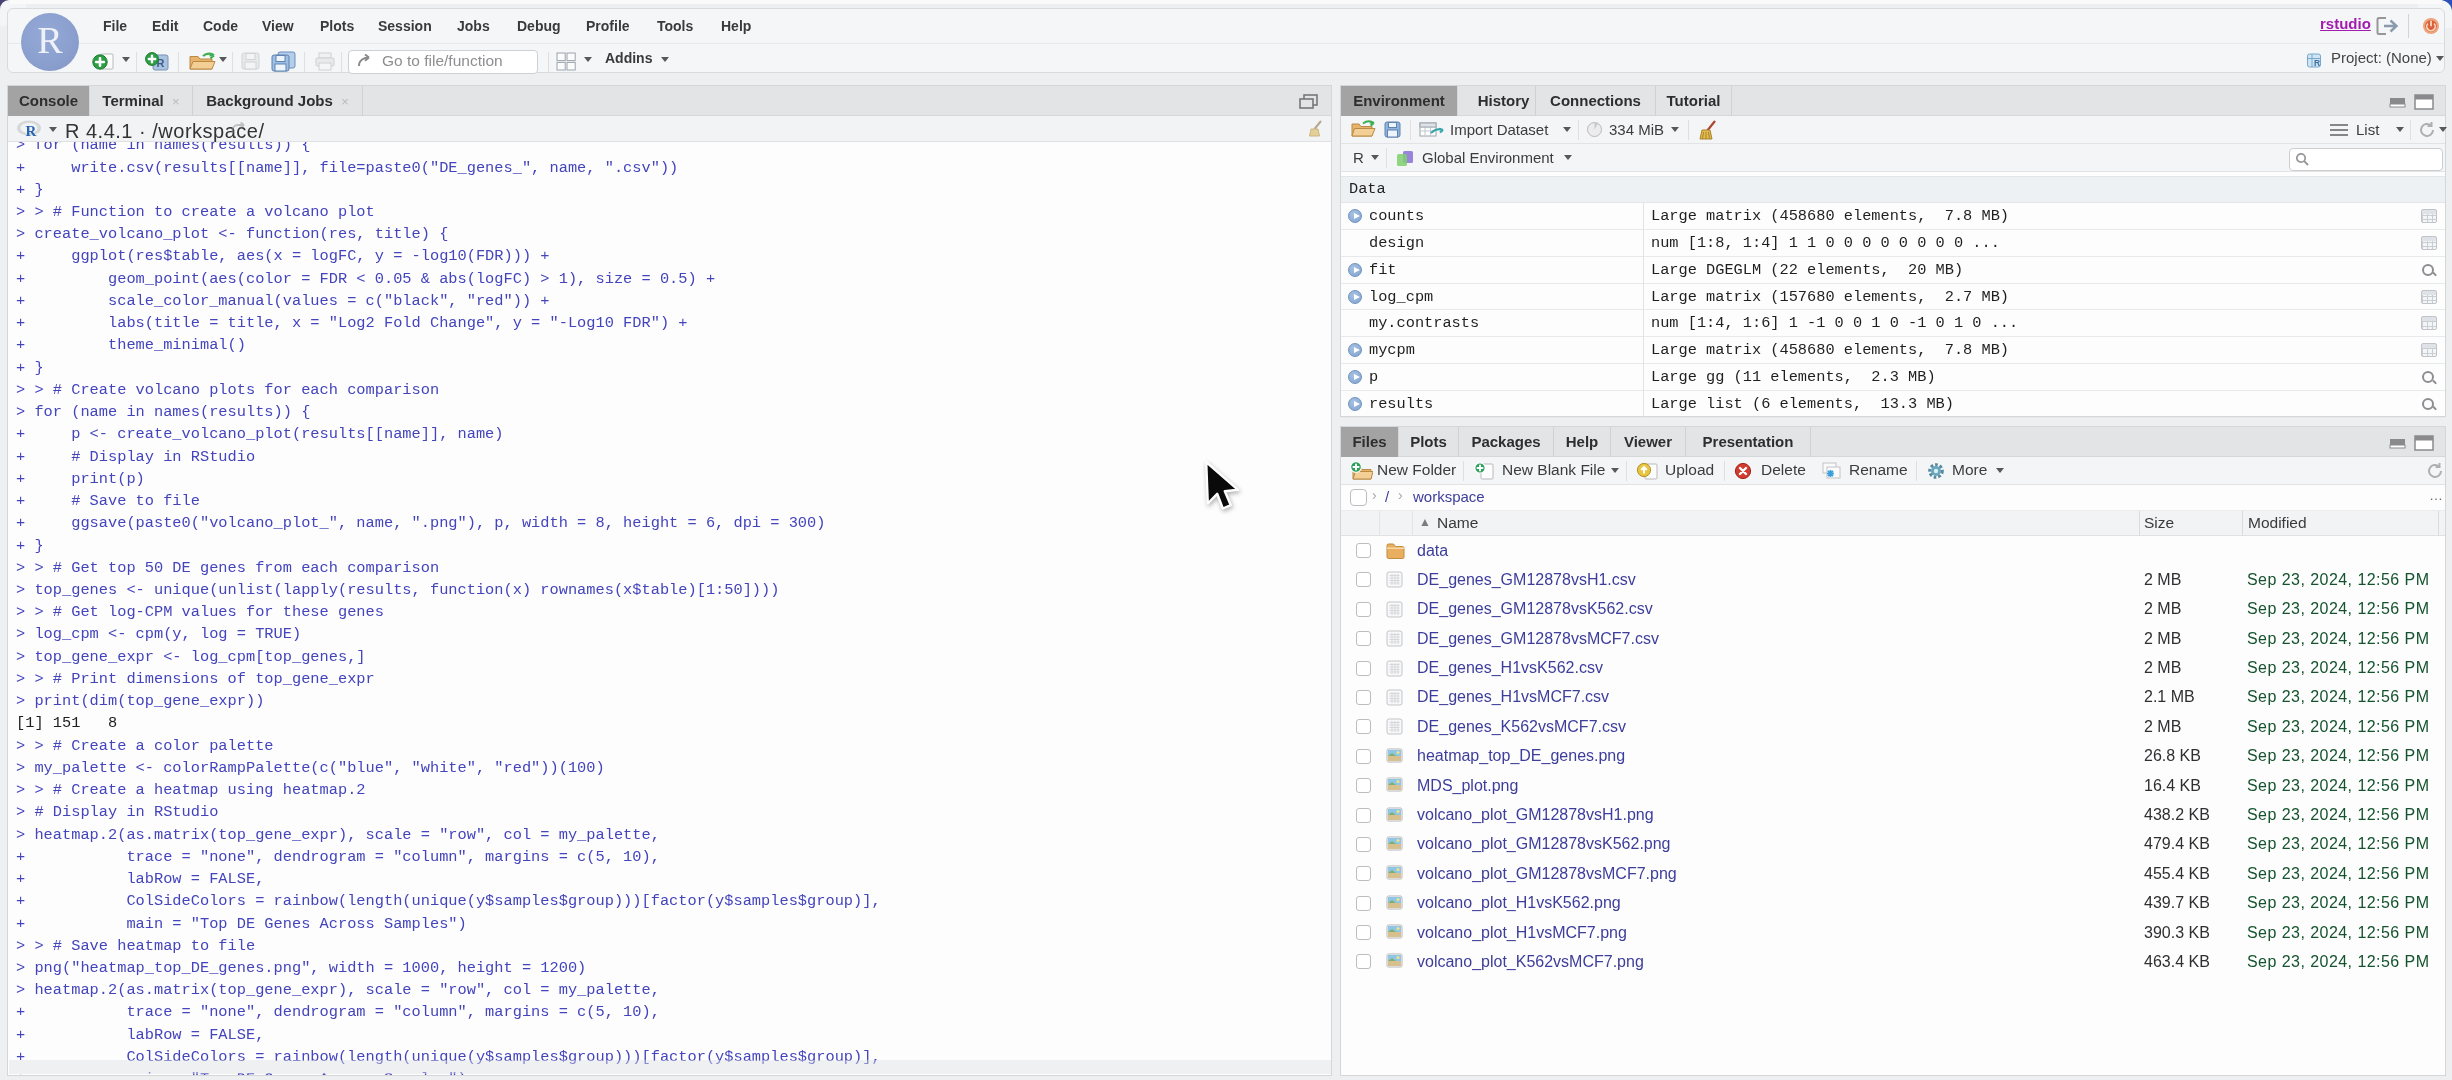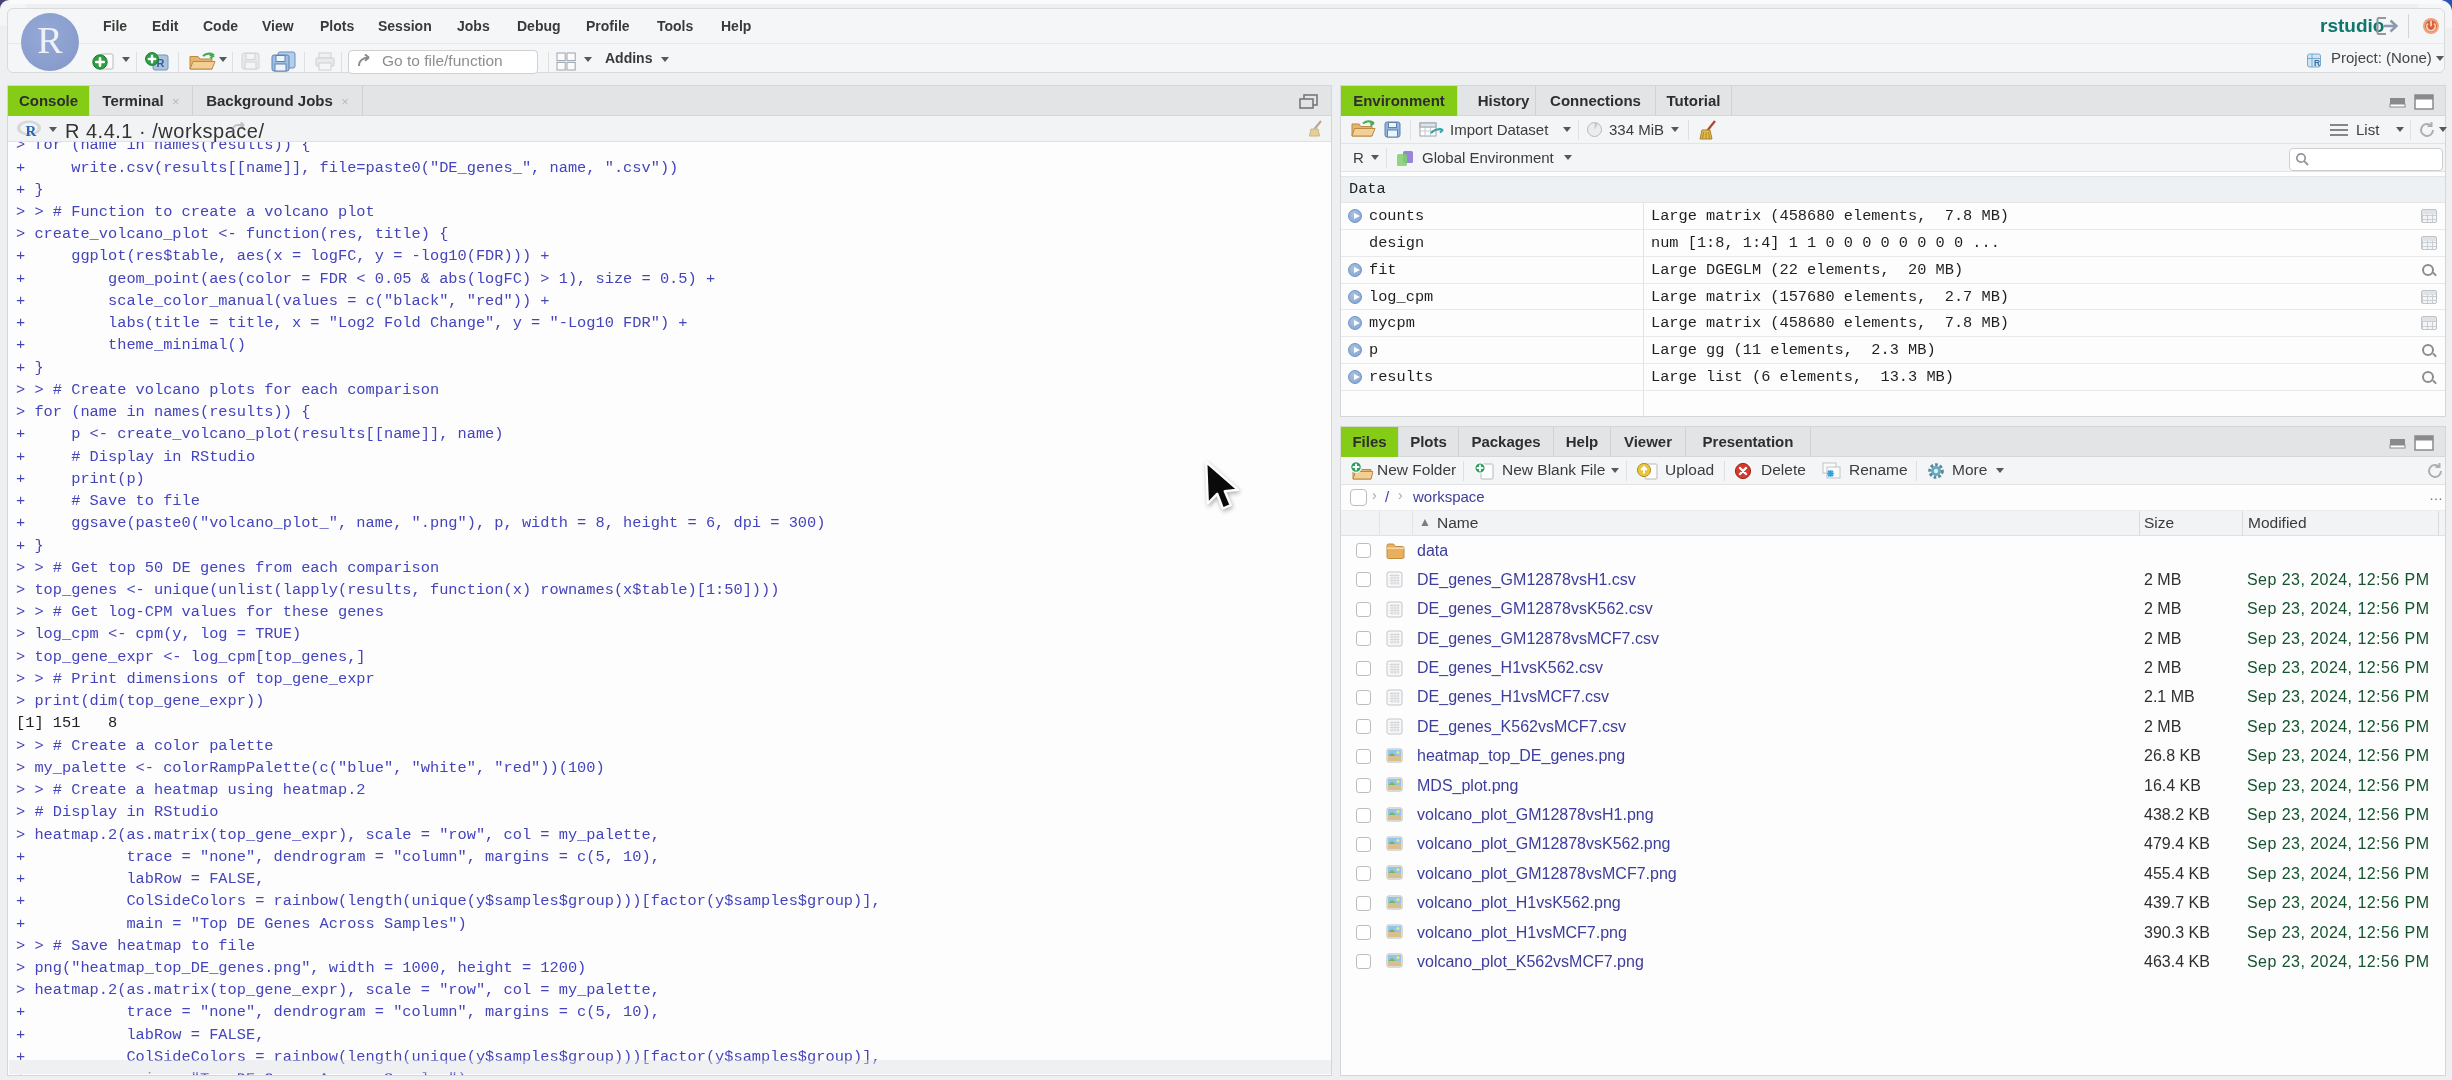--- a/index.html
+++ b/index.html
@@ -22,21 +22,21 @@
   #rlogo{position:absolute;left:21px;top:13px;width:58px;height:58px;border-radius:50%;
     background:radial-gradient(circle at 42% 38%,#94a9d6 0%,#8ca0cf 55%,#8195c6 100%);z-index:5;}
   #rlogo span{position:absolute;left:50%;top:50%;transform:translate(-50%,-54%);
     font-family:"Liberation Serif",serif;font-size:38px;color:#eef1f8;font-weight:400;}
   
   .panel{position:absolute;background:#fdfdfe;border:1px solid #d5d6d8;box-sizing:border-box;}
   .tabbar{position:absolute;left:0;top:0;width:100%;height:30px;background:#e3e4e6;
     border-bottom:1px solid #d6d7d9;box-sizing:border-box;}
   .tab{position:absolute;top:0;height:30px;line-height:30px;text-align:center;font-size:15px;
     font-weight:700;color:#2e2e2e;box-sizing:border-box;}
-  .tab.sel{background:#84cc16;border-right:1px solid #d6d7d9;border-radius:0;}
+  .tab.sel{background:#a3a3a3;border-right:1px solid #d6d7d9;border-radius:0;}
   .tab.unsel{border-right:1px solid #d0d1d3;}
   .closex{color:#b9babc;font-weight:400;font-size:13px;}
   
   #console{left:7px;top:85px;width:1325px;height:991px;}
   #conver{position:absolute;left:0;top:30px;width:100%;height:26px;background:#f2f3f5;
     border-bottom:1px solid #e0e1e3;box-sizing:border-box;}
   #concontent{position:absolute;left:0;top:56px;width:100%;height:933px;overflow:hidden;background:#fdfdfe;}
   #concontent pre{margin:0;position:absolute;left:8px;top:-7.7px;font-family:"Liberation Mono",monospace;
     font-size:15.33px;line-height:22.23px;color:#4444bd;}
   #concontent pre b{font-weight:400;color:#1e1e1e;}
@@ -163,21 +163,21 @@
         <text x="12" y="15.5" font-size="8.5" font-weight="bold" fill="#3b6e99" text-anchor="middle" font-family="Liberation Sans">R</text>
       </svg>
       <span class="abs" style="left:2323px;top:5px;font-size:15px;color:#454547;">Project: (None)</span>
       <div class="caret" style="left:2428px;top:12px"></div>
     </div>
   </div>
   <div id="rlogo">
       <span>R</span>
     </div>
   <div id="rstudiohdr">
-    <span class="abs" style="left:2320px;top:15px;font-size:19px;font-weight:700;color:#0f766e;">rstudio</span>
+    <span class="abs" style="left:2320px;top:15px;font-size:15px;font-weight:700;color:#a21caf;text-decoration:underline;">rstudio</span>
     <svg class="abs" style="left:2376px;top:16px" width="24" height="20" viewBox="0 0 24 20">
       <path d="M10 2 H3 a1.5 1.5 0 0 0 -1.5 1.5 v13 a1.5 1.5 0 0 0 1.5 1.5 h7" fill="none" stroke="#97979b" stroke-width="2"></path>
       <path d="M8 10 h12 M14.5 4.5 L20.5 10 L14.5 15.5" fill="none" stroke="#8a99ad" stroke-width="2.4"></path>
     </svg>
     <div class="abs" style="left:2408px;top:14px;width:1px;height:24px;background:#d4d4d6;"></div>
     <svg class="abs" style="left:2422px;top:17px" width="18" height="18" viewBox="0 0 18 18">
       <circle cx="9" cy="9" r="8" fill="#efa27b"></circle>
       <circle cx="9" cy="9" r="5.8" fill="#d95f38"></circle>
       <path d="M9 4.5 v4" stroke="#f9d9c4" stroke-width="1.8" stroke-linecap="round"></path>
       <path d="M6 6.5 a4.2 4.2 0 1 0 6 0" fill="none" stroke="#f9d9c4" stroke-width="1.6"></path>
@@ -334,20 +334,21 @@
     </div>
     <div id="envbody" class="abs" style="left:0;top:86px;width:100%;height:244px;background:#fdfdfe;font-family:'Liberation Mono',monospace;font-size:15.3px;color:#1f1f1f;">
       <div class="abs" style="left:0;top:4px;width:100%;height:27px;background:#eef1f4;border-top:1px solid #e4e5e7;border-bottom:1px solid #e4e5e7;box-sizing:border-box;">
         <span class="abs" style="left:8px;top:3px;">Data</span>
       </div>
       <div id="envrows" class="abs" style="left:0;top:31px;width:100%;">
         <div class="erow"><span class="eicon"></span><span class="nm">counts</span><span class="vl">Large matrix (458680 elements,  7.8 MB)</span><span class="ric grid"></span></div>
         <div class="erow"><span class="nm">design</span><span class="vl">num [1:8, 1:4] 1 1 0 0 0 0 0 0 0 0 ...</span><span class="ric grid"></span></div>
         <div class="erow"><span class="eicon"></span><span class="nm">fit</span><span class="vl">Large DGEGLM (22 elements,  20 MB)</span><span class="ric mag"></span></div>
         <div class="erow"><span class="eicon"></span><span class="nm">log_cpm</span><span class="vl">Large matrix (157680 elements,  2.7 MB)</span><span class="ric grid"></span></div>
+        <div class="erow"><span class="nm">my.contrasts</span><span class="vl">num [1:4, 1:6] 1 -1 0 0 1 0 -1 0 1 0 ...</span><span class="ric grid"></span></div>
         <div class="erow"><span class="eicon"></span><span class="nm">mycpm</span><span class="vl">Large matrix (458680 elements,  7.8 MB)</span><span class="ric grid"></span></div>
         <div class="erow"><span class="eicon"></span><span class="nm">p</span><span class="vl">Large gg (11 elements,  2.3 MB)</span><span class="ric mag"></span></div>
         <div class="erow"><span class="eicon"></span><span class="nm">results</span><span class="vl">Large list (6 elements,  13.3 MB)</span><span class="ric mag"></span></div>
         <div class="abs" style="left:302px;top:0;width:1px;height:215px;background:#e2e3e5;"></div>
       </div>
     </div>
   </div>
   <div class="panel" id="files">
     <div class="tabbar" id="filetabs">
       <div class="tab sel" style="left:0;width:58px;">Files</div>

